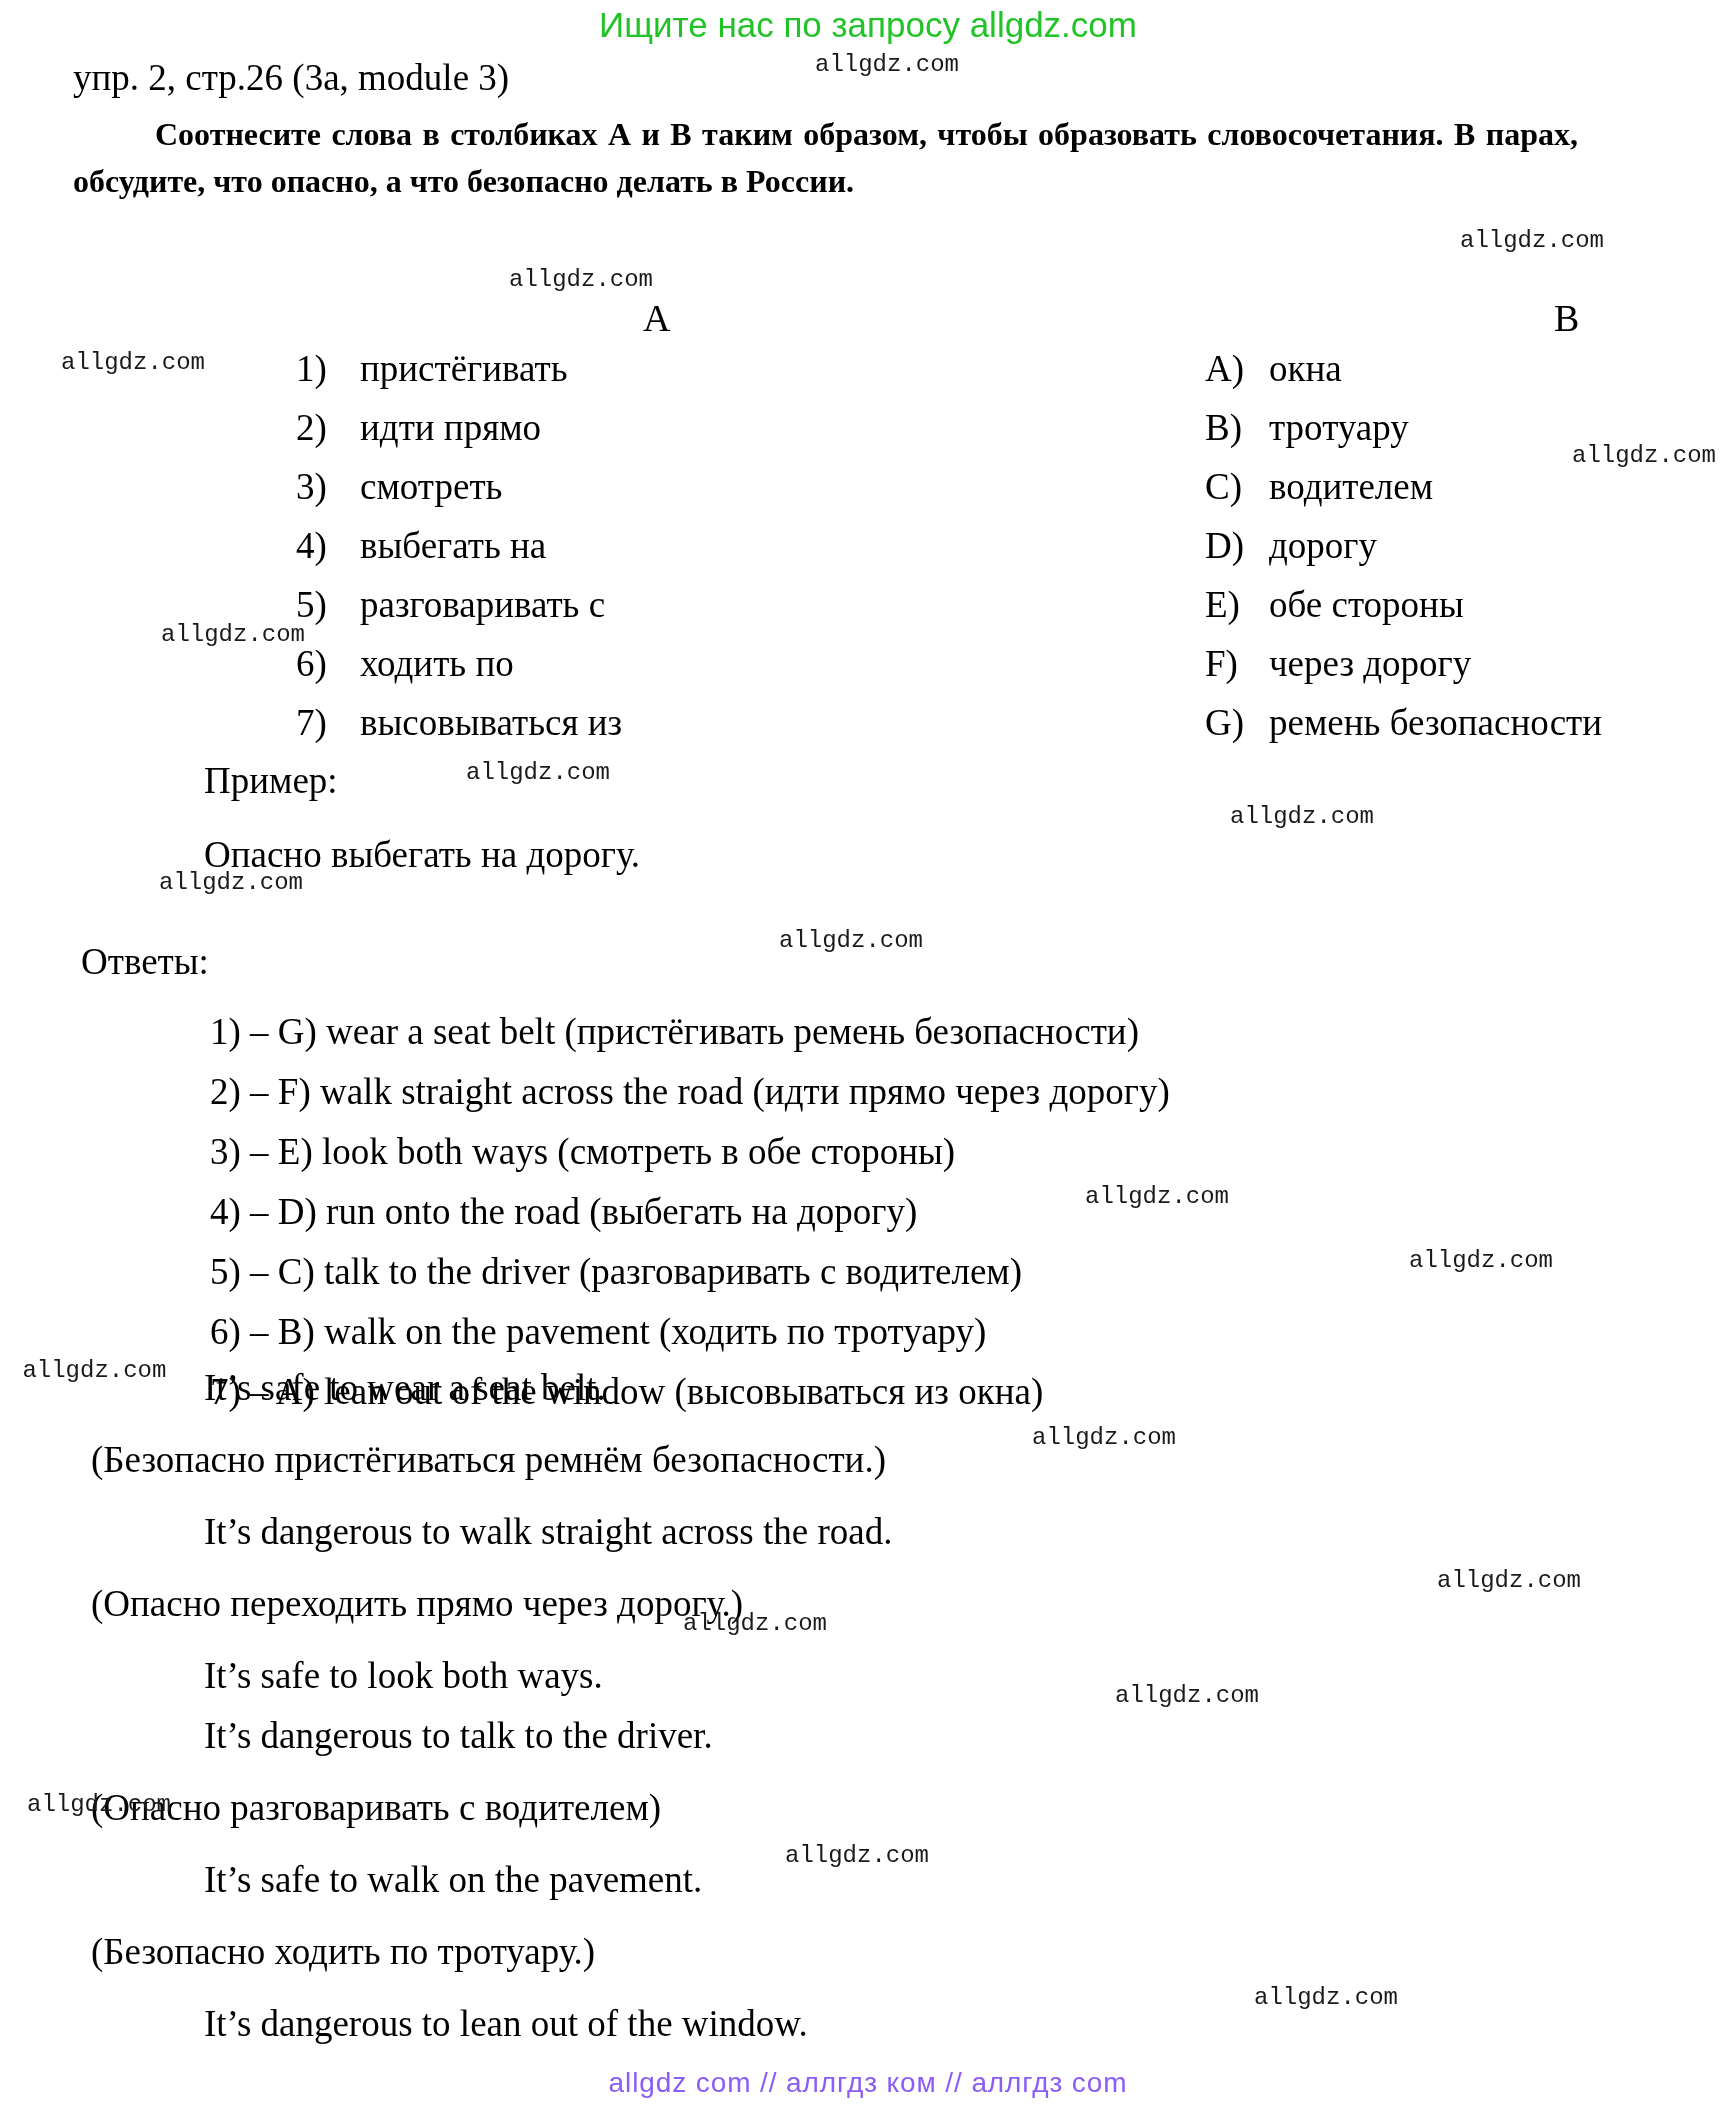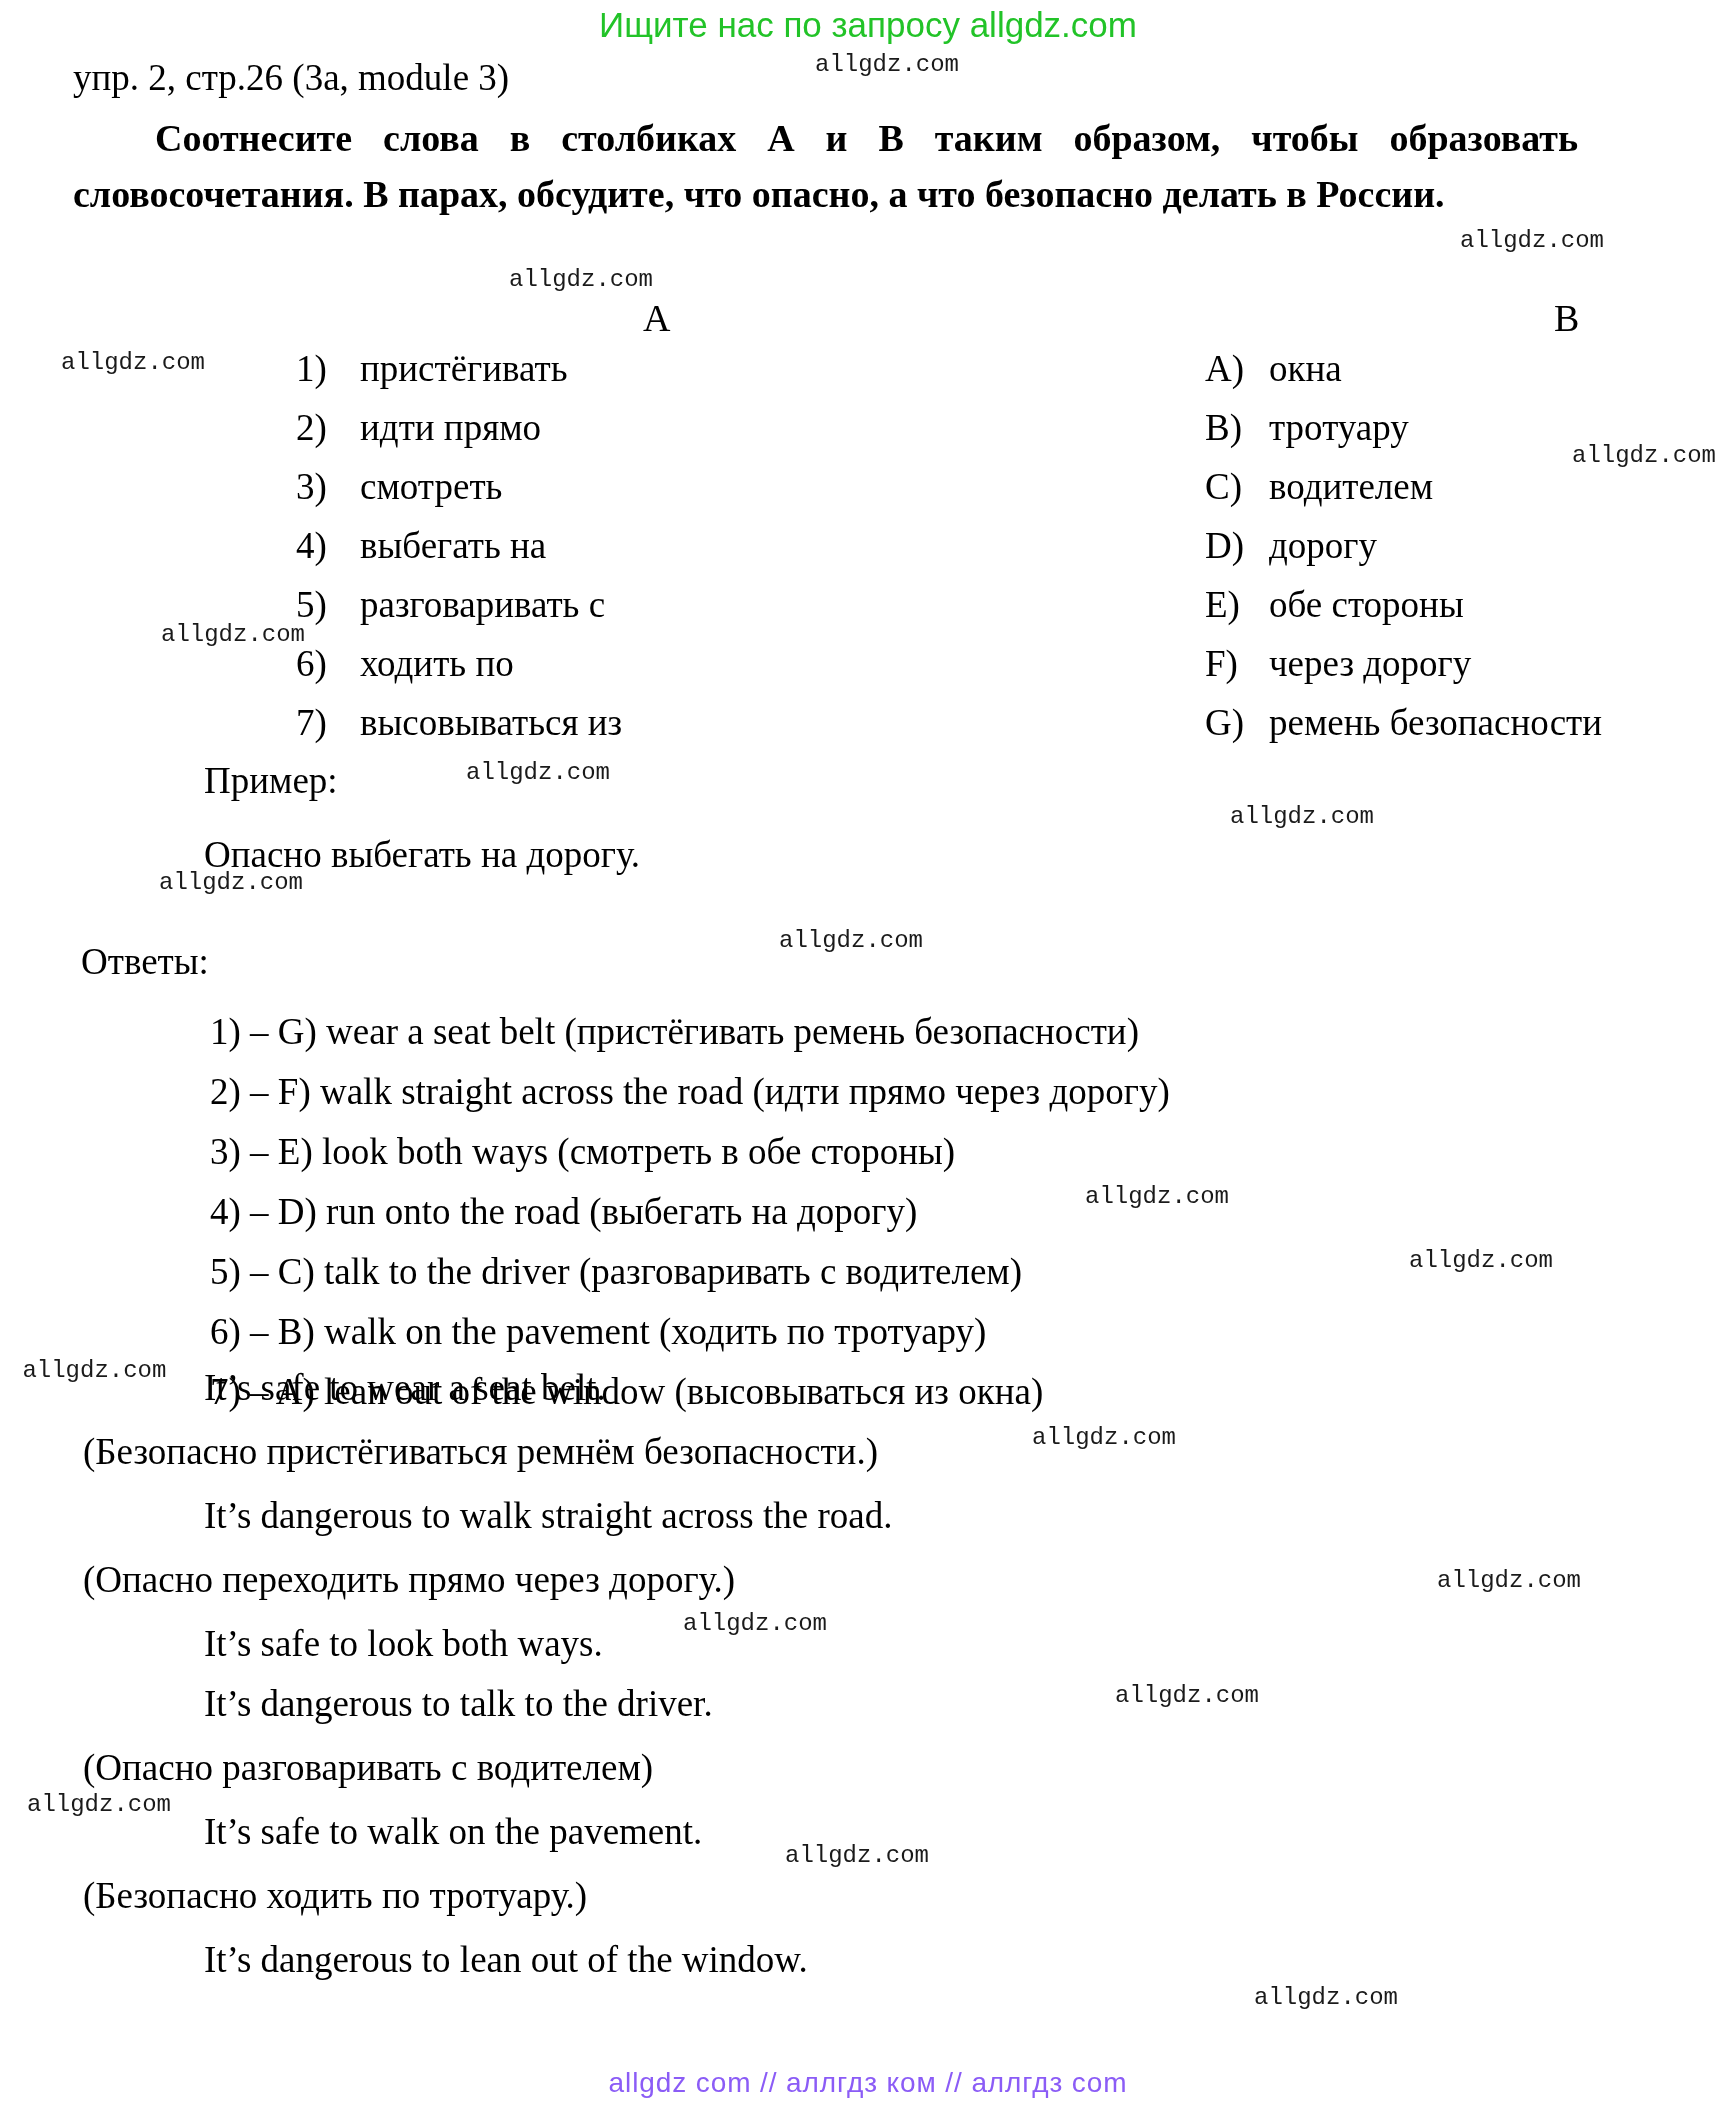--- a/index.html
+++ b/index.html
@@ -62,21 +62,21 @@
     left: 73px;
     font-size: 37px;
     white-space: nowrap;
   }
 
   .task {
     position: absolute;
     top: 111px;
     left: 73px;
     width: 1505px;
-    font-size: 38px;
+    font-size: 32px;
     font-weight: bold;
     line-height: 1.47;
     text-align: justify;
     text-indent: 82px;
   }
 
   .col-head {
     position: absolute;
     font-size: 38px;
     white-space: nowrap;
@@ -152,21 +152,21 @@
     width: 1736px;
   }
   .sentences .en {
     margin: 0;
     padding: 0 0 0 204px;
     height: 60px;
     font-size: 37px;
     white-space: nowrap;
   }
   .sentences .ru {
-    margin: 4px;
+    margin: 12px;
     padding: 0 0 0 79px;
     height: 60px;
     font-size: 37px;
     white-space: nowrap;
   }
 </style>
 </head>
 <body>
 
 <div id="page">

